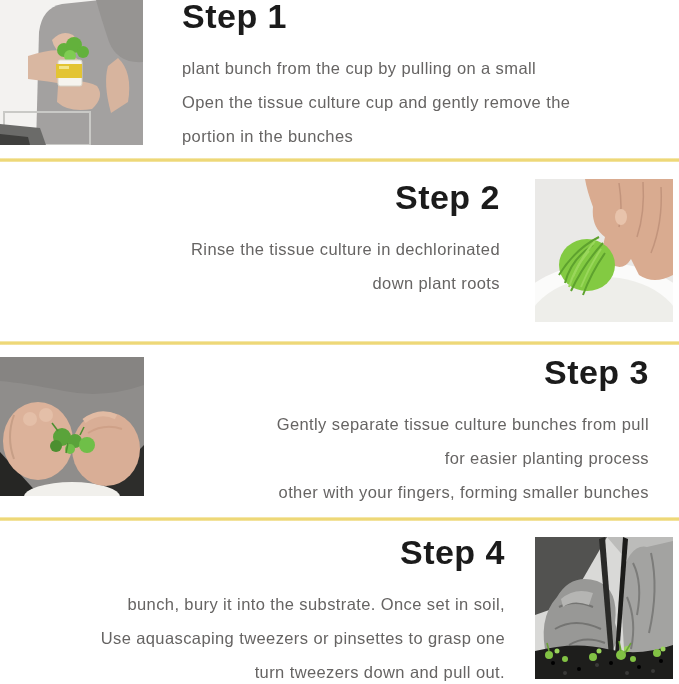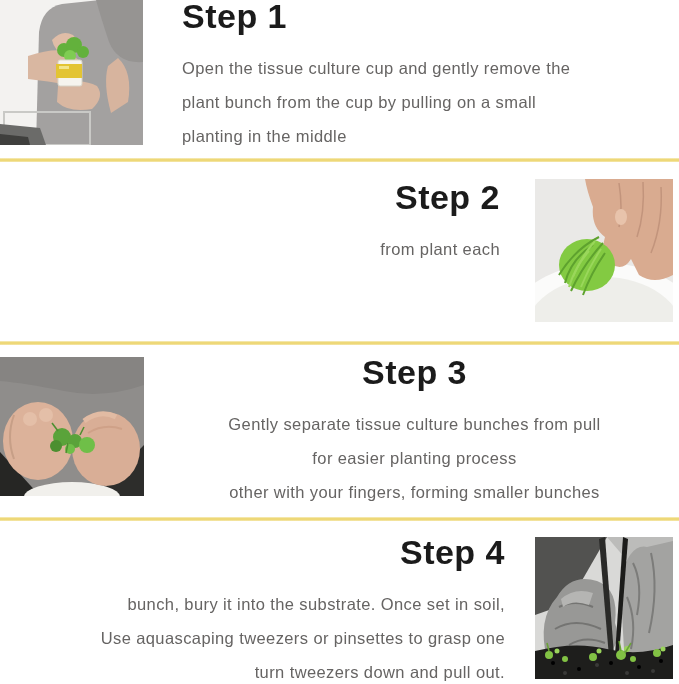--- a/index.html
+++ b/index.html
@@ -27,21 +27,21 @@
   }
   .photo{position:absolute;display:block;}
   .photo svg{display:block;width:100%;height:100%;}
   .photo-1{left:0;top:0;width:143px;height:145px;}
   .photo-2{right:6px;top:17px;width:138px;height:143px;}
   .photo-3{left:0;top:12px;width:144px;height:139px;}
   .photo-4{right:6px;top:16px;width:138px;height:142px;}
   .textblock{position:absolute;}
   .tb-1{left:182px;top:-6px;right:30px;text-align:left;}
   .tb-2{left:60px;top:13px;right:179px;text-align:right;}
-  .tb-3{left:180px;top:5px;right:30px;text-align:center;}
+  .tb-3{left:180px;top:5px;right:30px;text-align:right;}
   .tb-4{left:40px;top:9px;right:174px;text-align:right;}
   .title{
     font-size:34px;line-height:44px;
     font-weight:700;color:var(--heading);
     letter-spacing:0.5px;
     margin:0;
   }
   .desc{margin-top:13px;}
   .desc-line{
     font-size:16.5px;line-height:34px;
@@ -73,23 +73,23 @@
       <rect x="56" y="64" width="26" height="14" fill="#e3c433"></rect>
       <rect x="59" y="66" width="10" height="3" fill="#f2e58a"></rect>
       <rect x="4" y="112" width="86" height="33" fill="none" stroke="#c9c9c6" stroke-width="2"></rect>
       <path d="M0 124 L40 128 L46 145 L0 145 Z" fill="#6b6b69"></path>
       <path d="M0 134 L28 137 L30 145 L0 145 Z" fill="#3f3f3d"></path>
     </svg>
   </span>
   <div class="textblock tb-1">
     <h2 class="title">Step 1</h2>
     <div class="desc">
+      <div class="desc-line">plant bunch from the cup by pulling on a small</div>
       <div class="desc-line">Open the tissue culture cup and gently remove the</div>
-      <div class="desc-line">plant bunch from the cup by pulling on a small</div>
-      <div class="desc-line">planting in the middle</div>
+      <div class="desc-line">portion in the bunches</div>
     </div>
   </div>
 </section>
 
 <div class="divider"></div>
 
 <section class="step step-2">
   <span class="photo photo-2">
     <svg viewBox="0 0 138 143" preserveAspectRatio="none">
       <rect width="138" height="143" fill="#eae9e7"></rect>
@@ -112,21 +112,22 @@
       <g stroke="#9ad75b" stroke-width="2" fill="none">
         <path d="M60 62 Q46 78 38 98"></path>
         <path d="M66 70 Q54 88 46 108"></path>
         <path d="M54 72 Q40 88 34 108"></path>
       </g>
     </svg>
   </span>
   <div class="textblock tb-2">
     <h2 class="title">Step 2</h2>
     <div class="desc">
-      <div class="desc-line">from plant each</div>
+      <div class="desc-line">Rinse the tissue culture in dechlorinated</div>
+      <div class="desc-line">down plant roots</div>
     </div>
   </div>
 </section>
 
 <div class="divider"></div>
 
 <section class="step step-3">
   <span class="photo photo-3">
     <svg viewBox="0 0 144 139" preserveAspectRatio="none">
       <rect width="144" height="139" fill="#8f8d8b"></rect>

